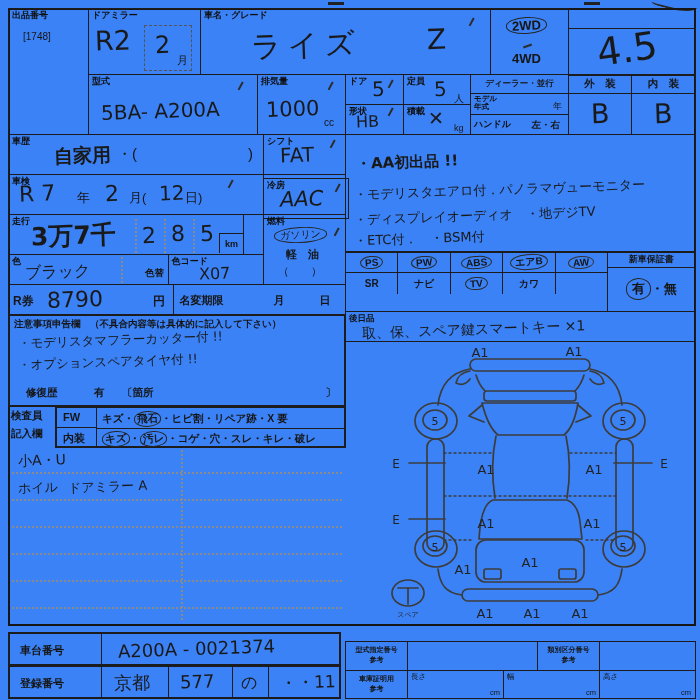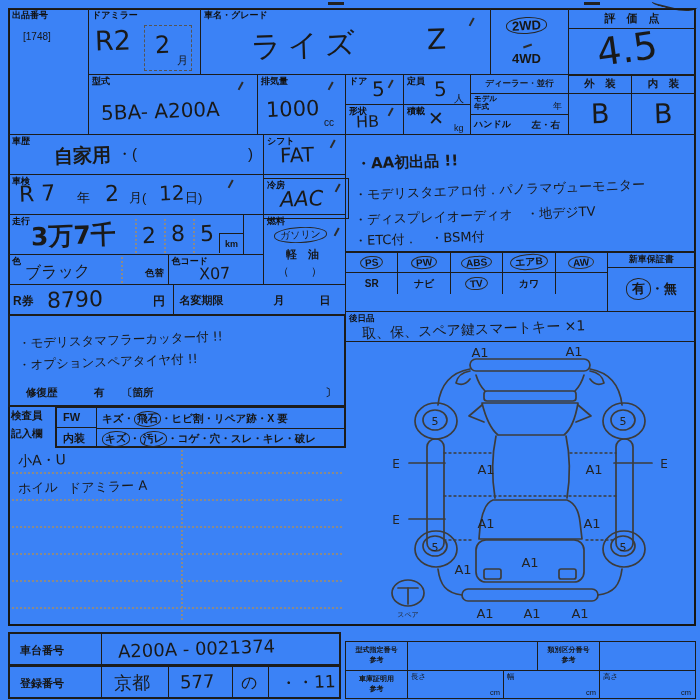--- a/index.html
+++ b/index.html
@@ -53,25 +53,20 @@
     <span class="hw" style="position:absolute;left:50px;top:16px;font-size:30px;letter-spacing:6px">ライズ</span>
     <span class="hw" style="position:absolute;left:226px;top:14px;font-size:28px">Z</span>
   </div>
 
   <div class="cell" style="left:490px;top:8px;width:79px;height:67px">
     <span class="circle-hand" style="position:absolute;left:15px;top:8px;font-size:13px;font-weight:bold"><span>2WD</span></span>
     <span class="nob" style="left:21px;top:42px;font-size:13px;font-weight:bold">4WD</span>
     <span class="tickmark" style="left:32px;top:36px;transform:rotate(-20deg)"></span>
   </div>
 
-  <div class="cell" style="left:568px;top:8px;width:128px;height:21px">
-    <div class="center" style="width:100%;height:100%;font-size:11px;font-weight:bold">
-        <span>評　価　点</span>
-      </div>
-  </div>
   <div class="cell" style="left:568px;top:27.5px;width:128px;height:48px">
     <span class="hw" style="position:absolute;left:28px;top:-2px;font-size:38px;transform:rotate(-8deg)">4.5</span>
   </div>
 
   <div class="cell" style="left:88px;top:73.5px;width:170px;height:61px">
     <span class="lbl">型式</span>
     <span class="tickmark" style="right:12px;top:10px"></span>
     <span class="hw" style="position:absolute;left:12px;top:24px;font-size:20px">5BA- A200A</span>
   </div>
   <div class="cell" style="left:257px;top:73.5px;width:89px;height:61px">
@@ -203,20 +198,21 @@
     <span class="hw" style="position:absolute;left:38px;top:2px;font-size:22px">8790</span>
     <span class="nob" style="right:8px;top:8px;font-size:12px;font-weight:bold">円</span>
   </div>
   <div class="cell" style="left:172.5px;top:283.5px;width:173px;height:31px">
     <span class="nob" style="left:6px;top:8px;font-size:11px;font-weight:bold">名変期限</span>
     <span class="nob" style="left:100px;top:8px;font-size:11px;font-weight:bold">月</span>
     <span class="nob" style="right:14px;top:8px;font-size:11px;font-weight:bold">日</span>
   </div>
 
   <div class="cell" style="left:8px;top:313.5px;width:338px;height:93px;border-width:2px">
+    <span class="nob" style="left:4px;top:2px;font-size:9.5px;font-weight:bold">注意事項申告欄　（不具合内容等は具体的に記入して下さい）</span>
     <span class="hw" style="position:absolute;left:8px;top:16px;font-size:12.5px">・モデリスタマフラーカッター付 !!</span>
     <span class="hw" style="position:absolute;left:8px;top:38px;font-size:12.5px">・オプションスペアタイヤ付 !!</span>
     <span class="nob" style="left:16px;top:70px;font-size:10.5px;font-weight:bold">修復歴</span>
     <span class="nob" style="left:84px;top:70px;font-size:10.5px;font-weight:bold">有</span>
     <span class="nob" style="left:112px;top:70px;font-size:10.5px;font-weight:bold">〔箇所</span>
     <span class="nob" style="right:8px;top:70px;font-size:10.5px;font-weight:bold">〕</span>
   </div>
 
   <span class="nob" style="left:11px;top:409px;font-size:10.5px;font-weight:bold">検査員</span>
   <span class="nob" style="left:11px;top:427px;font-size:10.5px;font-weight:bold">記入欄</span>

